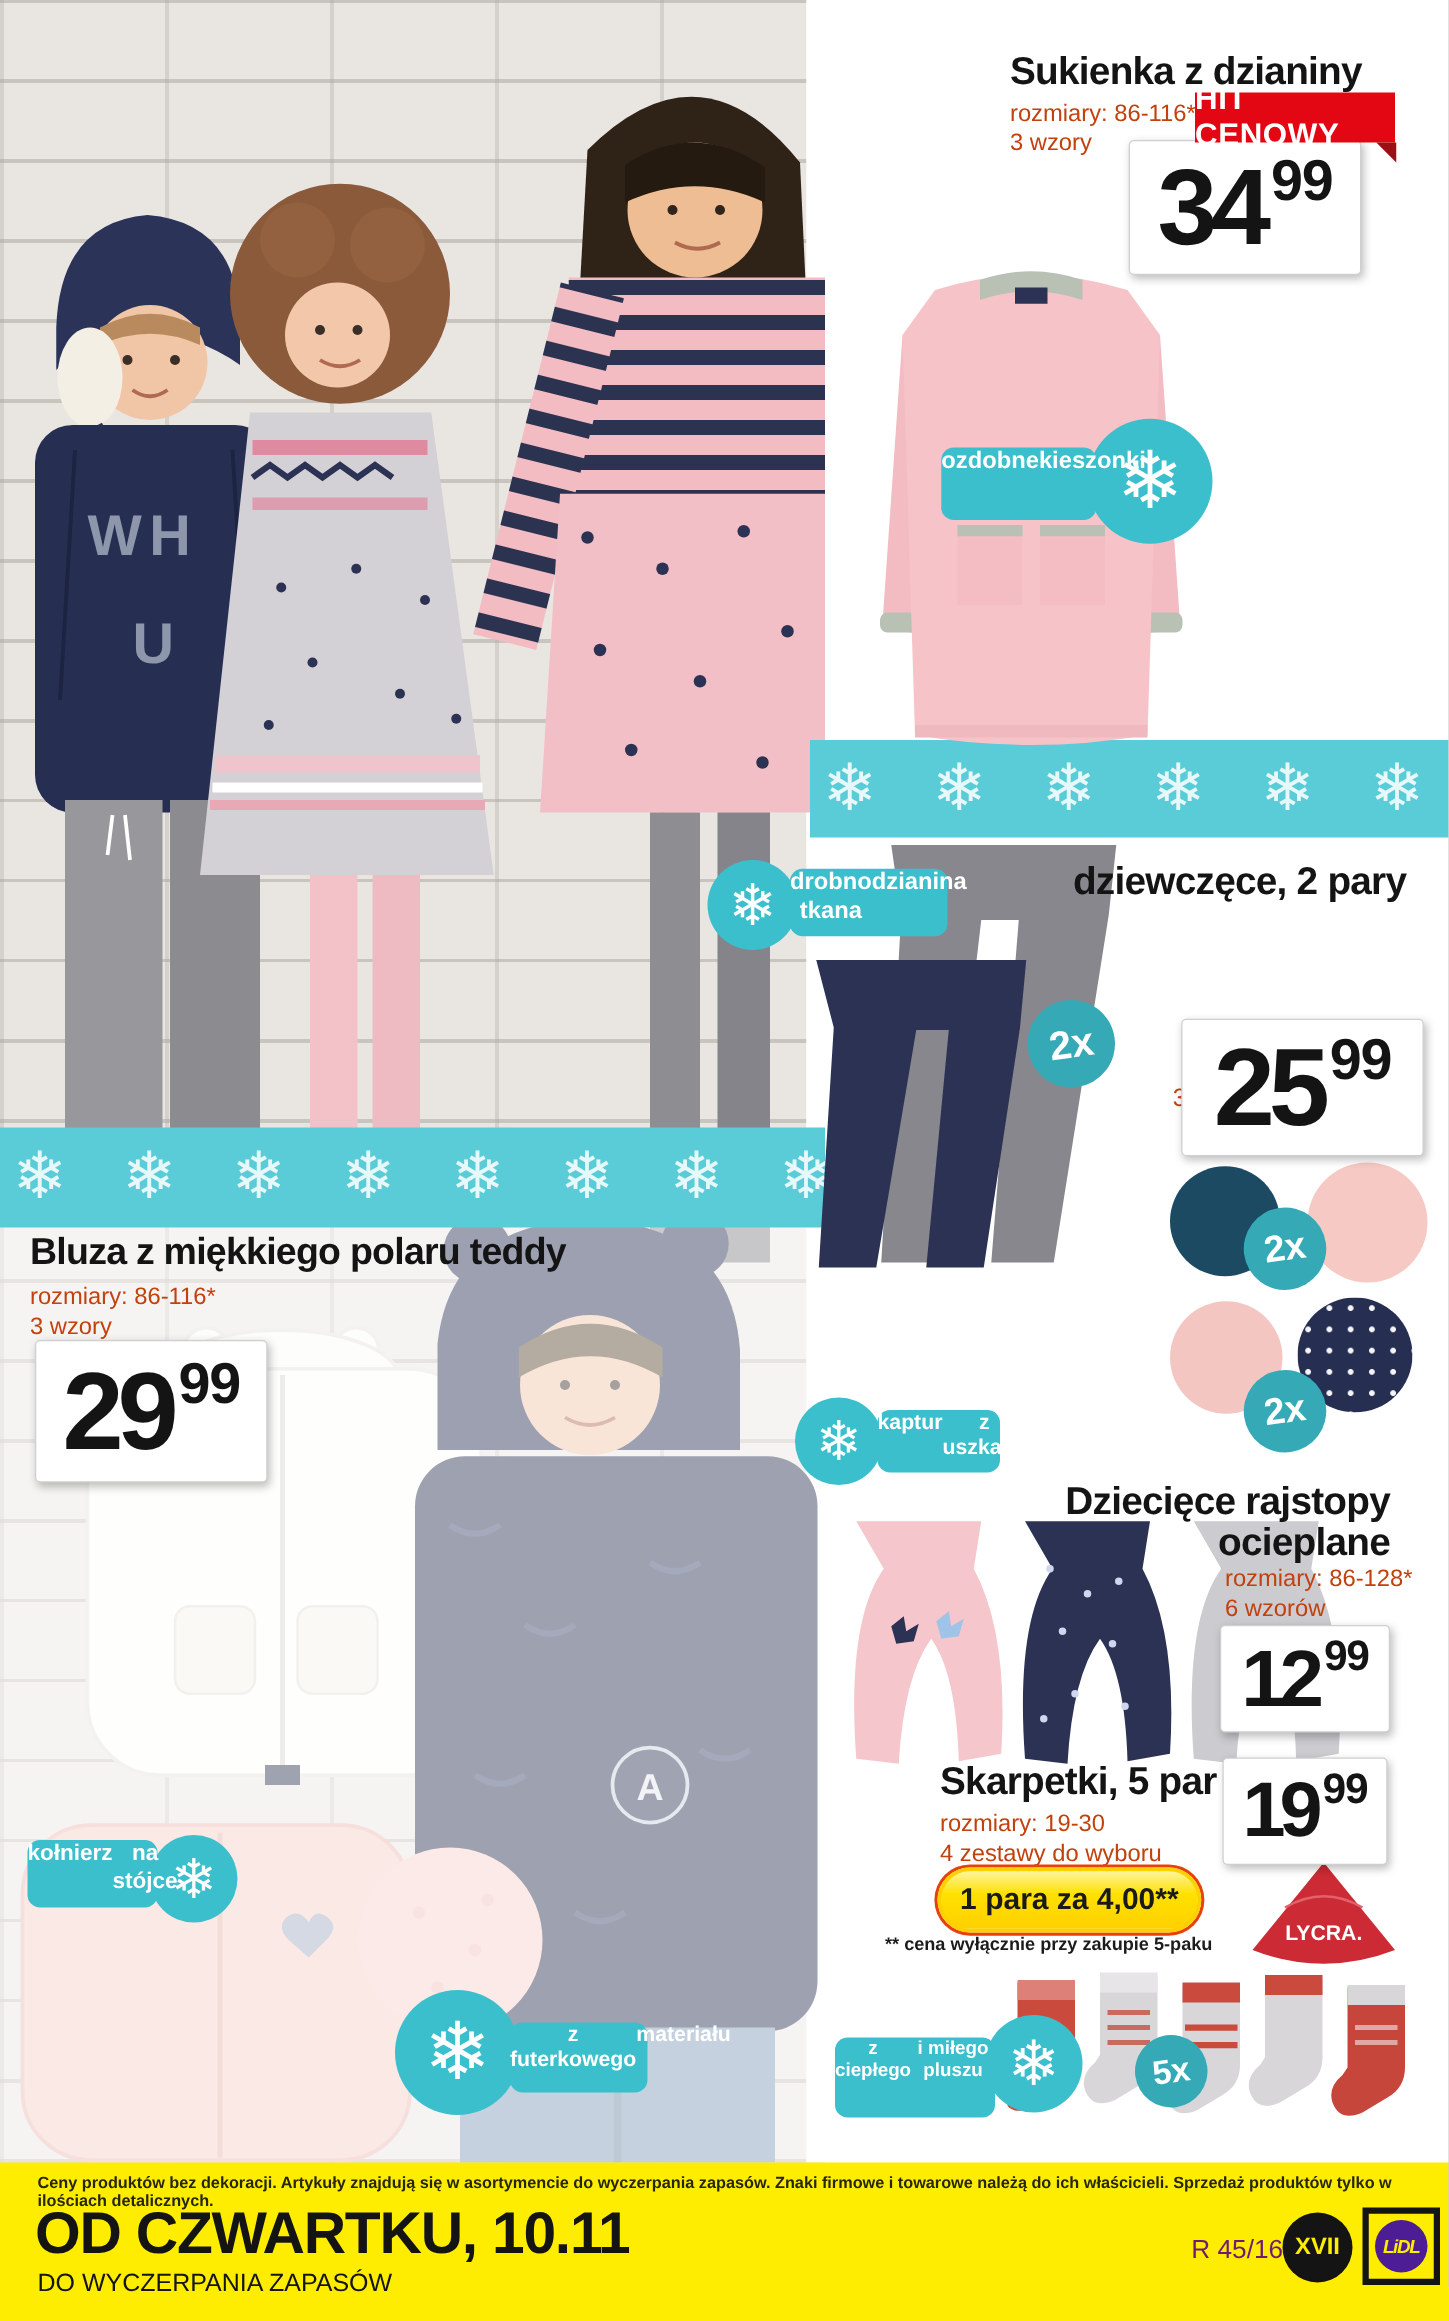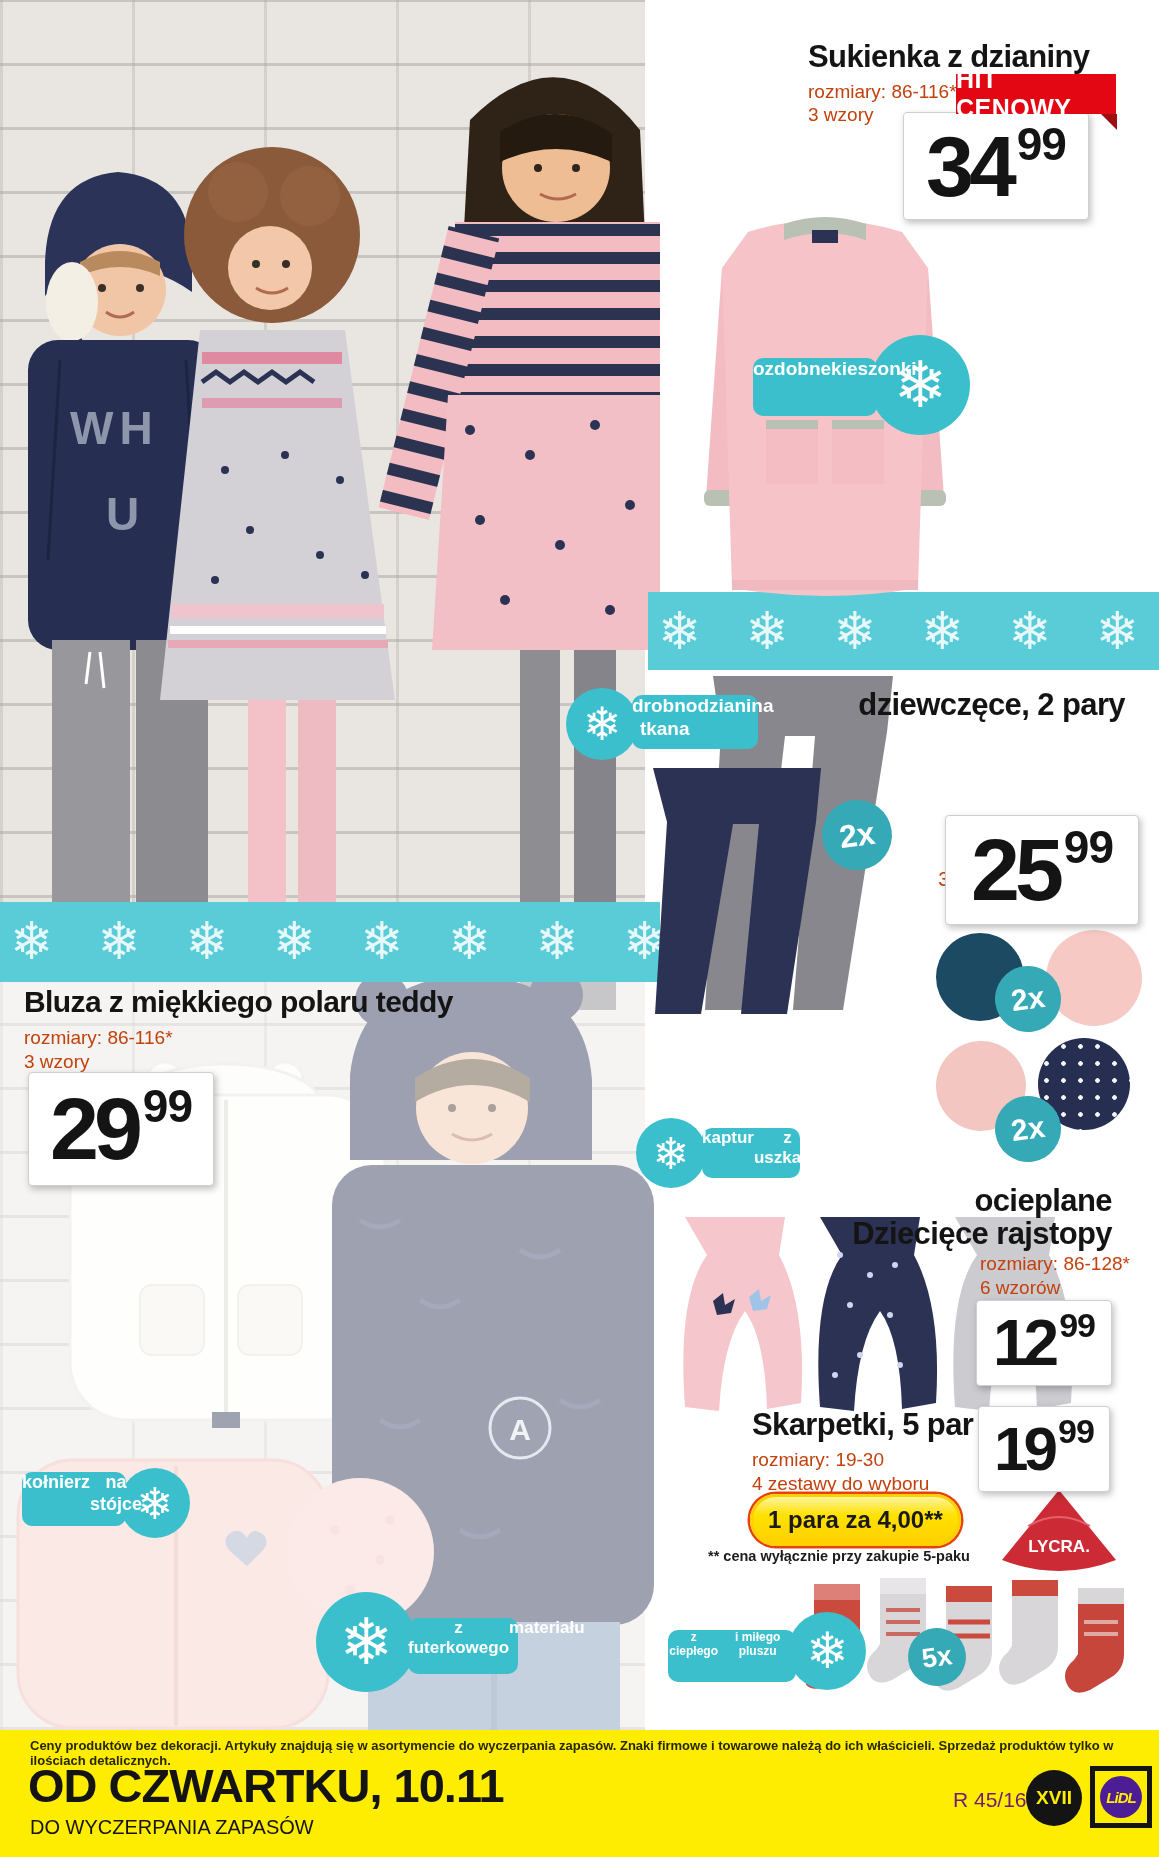--- a/index.html
+++ b/index.html
@@ -279,22 +279,22 @@
     <div class="abs snowc" style="left:316px;top:1592px;width:100px;height:100px;font-size:64px"></div>
     <div class="abs tb" style="left:408px;top:1618px;width:110px;height:56px;font-size:17px">
       <span>z futerkowego</span>
       <span>materiału</span>
     </div>
   </div>
 
   
   <div style="display:contents">
     <div class="abs title right" style="left:830px;top:1184px;width:282px;font-size:31px">
+      <div>Dziecięce rajstopy</div>
       <div>ocieplane</div>
-      <div>Dziecięce rajstopy</div>
     </div>
     <div class="abs meta" style="left:980px;top:1252px">
       <div>rozmiary: 86-128*</div>
       <div>6 wzorów</div>
     </div>
     <svg class="abs prod" style="left:665px;top:1205px" width="410" height="220" viewBox="0 0 410 220">
       <g>
         <path d="M20 12 h100 l-6 38 q28 52 22 148 l-34 6 q-2 -70 -22 -98 q-22 30 -26 100 l-34 -4 q-8 -110 22 -152 z" fill="#f5c6cb"></path>
         <path d="M48 96 l10 -8 l2 12 l10 -6 l-4 14 l-14 2 z" fill="#2c3254"></path>
         <path d="M84 92 l10 -8 l2 12 l10 -6 l-4 14 l-14 2 z" fill="#9fc4e8"></path>
@@ -358,21 +358,21 @@
       <g transform="translate(198,2)">
         <path d="M8 10 h46 v64 q0 16 -14 24 l-20 12 q-18 8 -24 -8 q-4 -12 8 -22 l4 -6 z" fill="#d8d6d8"></path>
         <rect x="8" y="8" width="46" height="16" fill="#ca4a3e"></rect>
       </g>
       <g transform="translate(264,10)">
         <path d="M8 10 h46 v64 q0 16 -14 24 l-20 12 q-18 8 -24 -8 q-4 -12 8 -22 l4 -6 z" fill="#c6463c"></path>
         <rect x="8" y="8" width="46" height="16" fill="#d8d6d8"></rect>
         <path d="M14 42 h34 M14 54 h34" stroke="#e0a8a2" stroke-width="4"></path>
       </g>
     </svg>
-    <div class="abs tb" style="left:668px;top:1630px;width:128px;height:52px;font-size:12px">
+    <div class="abs tb" style="left:668px;top:1630px;width:128px;height:64px;font-size:15px">
       <span>z ciepłego</span>
       <span>i miłego pluszu</span>
     </div>
     <div class="abs snowc" style="left:788px;top:1612px;width:78px;height:78px;font-size:50px"></div>
     <div class="abs qty" style="left:908px;top:1628px;width:58px;height:58px;font-size:27px">5x</div>
   </div>
 
   
   <div class="abs footer">
     <div class="disc">Ceny produktów bez dekoracji.  Artykuły znajdują się w asortymencie do wyczerpania zapasów.  Znaki firmowe i towarowe należą do ich właścicieli. Sprzedaż produktów tylko w ilościach detalicznych.</div>

